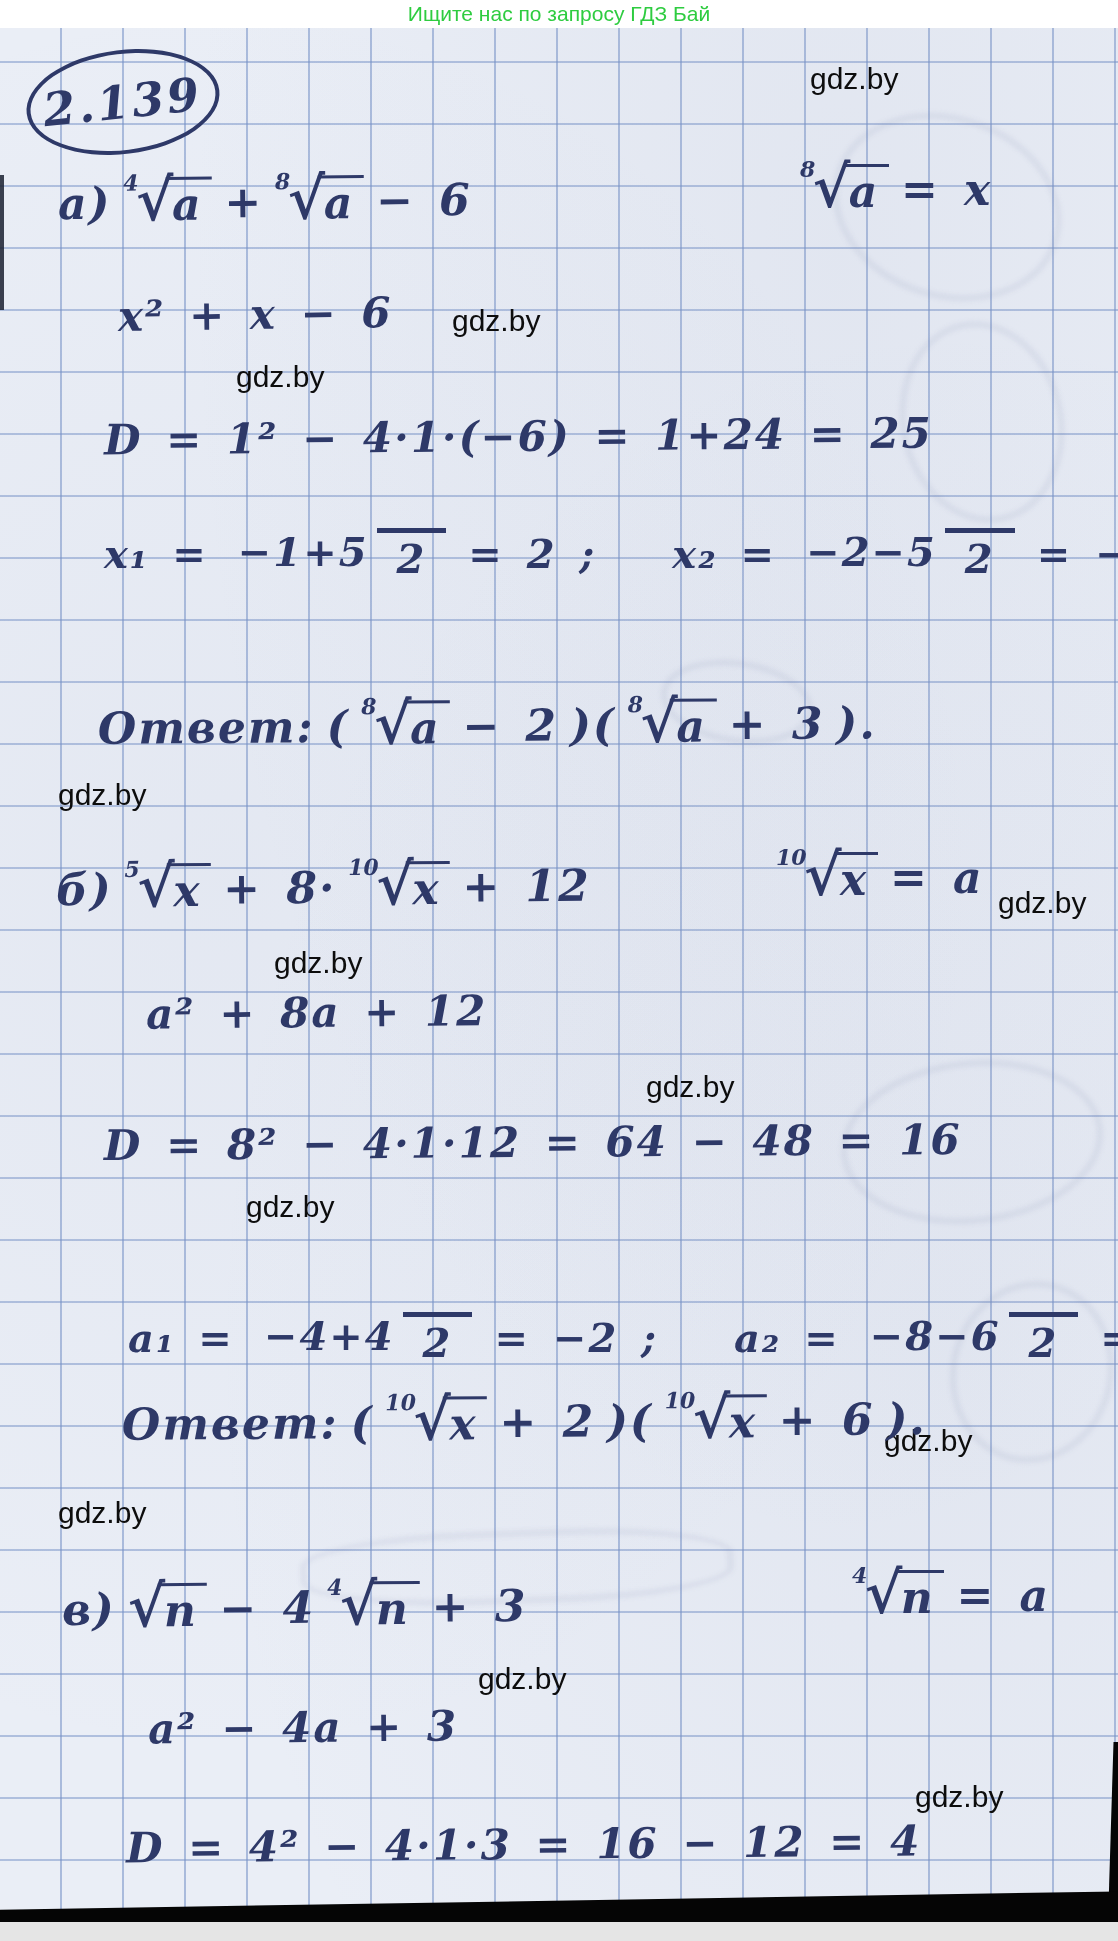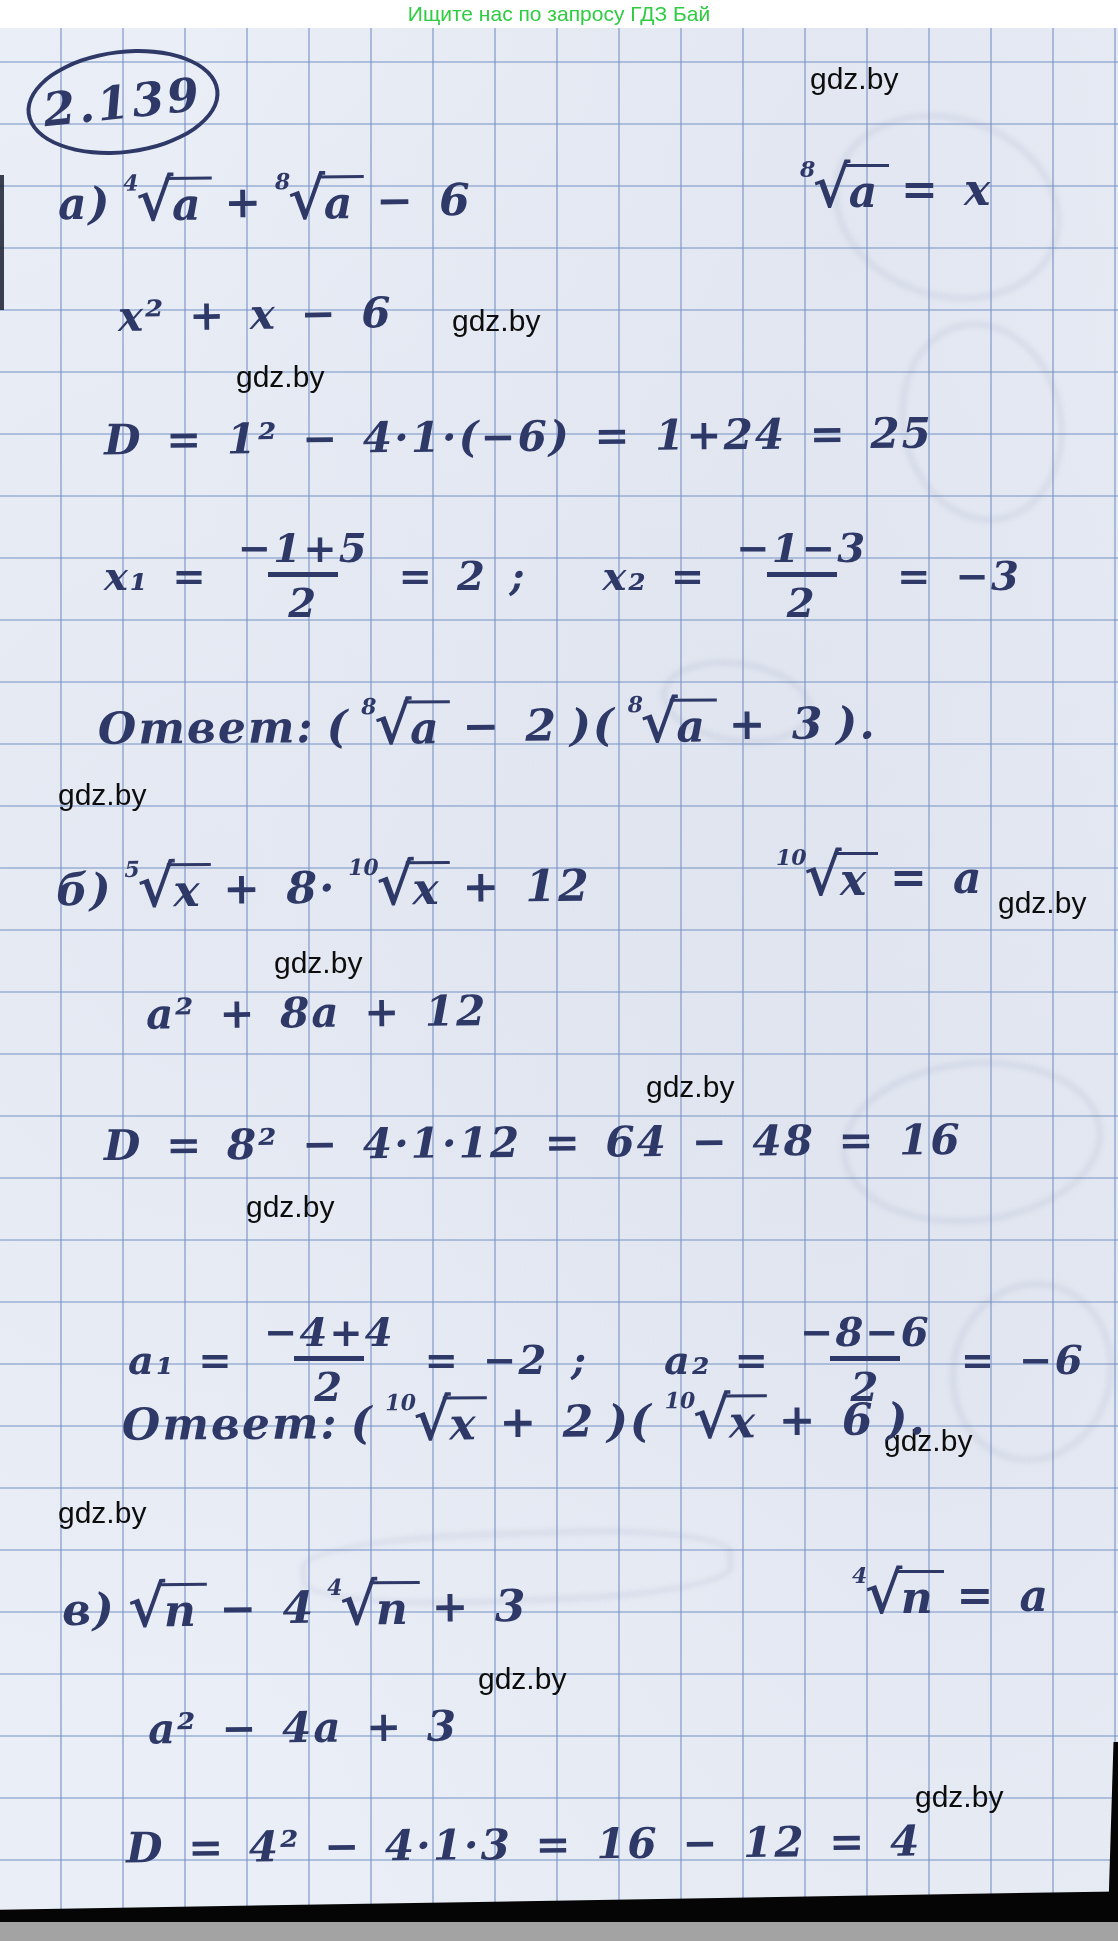--- a/index.html
+++ b/index.html
@@ -1,16 +1,16 @@
 <!DOCTYPE html>
 <html><head>
 <meta charset="utf-8">
 <style>
   html,body{margin:0;padding:0;background:#777;}
-  .page{position:relative;width:1118px;height:1941px;background:#a3a3a3;overflow:hidden;margin:0 auto;}
+  .page{position:relative;width:1118px;height:1941px;background:#e5e5e5;overflow:hidden;margin:0 auto;}
 
   
   .promo{position:absolute;left:0;top:0;width:100%;height:28px;background:#ffffff;
          display:flex;align-items:center;justify-content:center;
          font-family:"Liberation Sans",sans-serif;font-size:21px;font-weight:500;color:#2ecc40;}
 
   
   .paper{position:absolute;left:0;top:28px;width:1118px;height:1893px;background-color:#eaeef6;
     background-image:
       radial-gradient(ellipse at 75% 12%, rgba(150,160,190,0.10), transparent 55%),
@@ -24,21 +24,21 @@
       color:#2e3968;white-space:nowrap;letter-spacing:2px;word-spacing:7px;}
   .line{display:flex;align-items:center;gap:12px;}
 
   
   .rad{display:inline-flex;align-items:flex-start;}
   .rx{font-size:0.5em;transform:translateY(-0.35em);margin-right:-0.12em;letter-spacing:0;}
   .rs{font-size:1.3em;line-height:0.82;margin-right:-0.17em;font-style:normal;}
   .ra{border-top:0.09em solid currentColor;padding:0.04em 0.22em 0 0.14em;line-height:1.05;}
 
   
-  .frac{display:inline-flex;flex-direction:column;align-items:center;margin:0 10px;}
+  .frac{display:inline-flex;flex-direction:row;align-items:center;margin:0 10px;}
   .frac .num{padding:0 8px 4px 8px;line-height:1;}
   .frac .den{border-top:5px solid currentColor;padding:6px 20px 0 20px;line-height:1;}
 
   
   .circle{position:absolute;left:26px;top:50px;width:186px;height:96px;
           border:4px solid #2e3968;border-radius:50%;transform:rotate(-7deg);
           display:flex;align-items:center;justify-content:center;}
   .circle .num{font-family:"DejaVu Serif",serif;font-style:italic;font-weight:700;
                font-size:46px;color:#2e3968;letter-spacing:3px;transform:rotate(1deg);}
 
@@ -127,21 +127,21 @@
   <div class="hw line sz40" style="left:104px;top:528px;">
     <span>x₁ =</span>
     <span class="frac">
       <span class="num">−1+5</span>
       <span class="den">2</span>
     </span>
     <span>= 2 ;</span>
     <span style="width:52px;"></span>
     <span>x₂ =</span>
     <span class="frac">
-      <span class="num">−1−3</span>
+      <span class="num">−2−5</span>
       <span class="den">2</span>
     </span>
     <span>= −3</span>
   </div>
 
   <div class="hw line sz44" style="left:98px;top:700px;transform:rotate(-0.4deg);">
     <span>Ответ:</span>
     <span>(</span>
     <span class="rad">
       <sup class="rx">8</sup>

